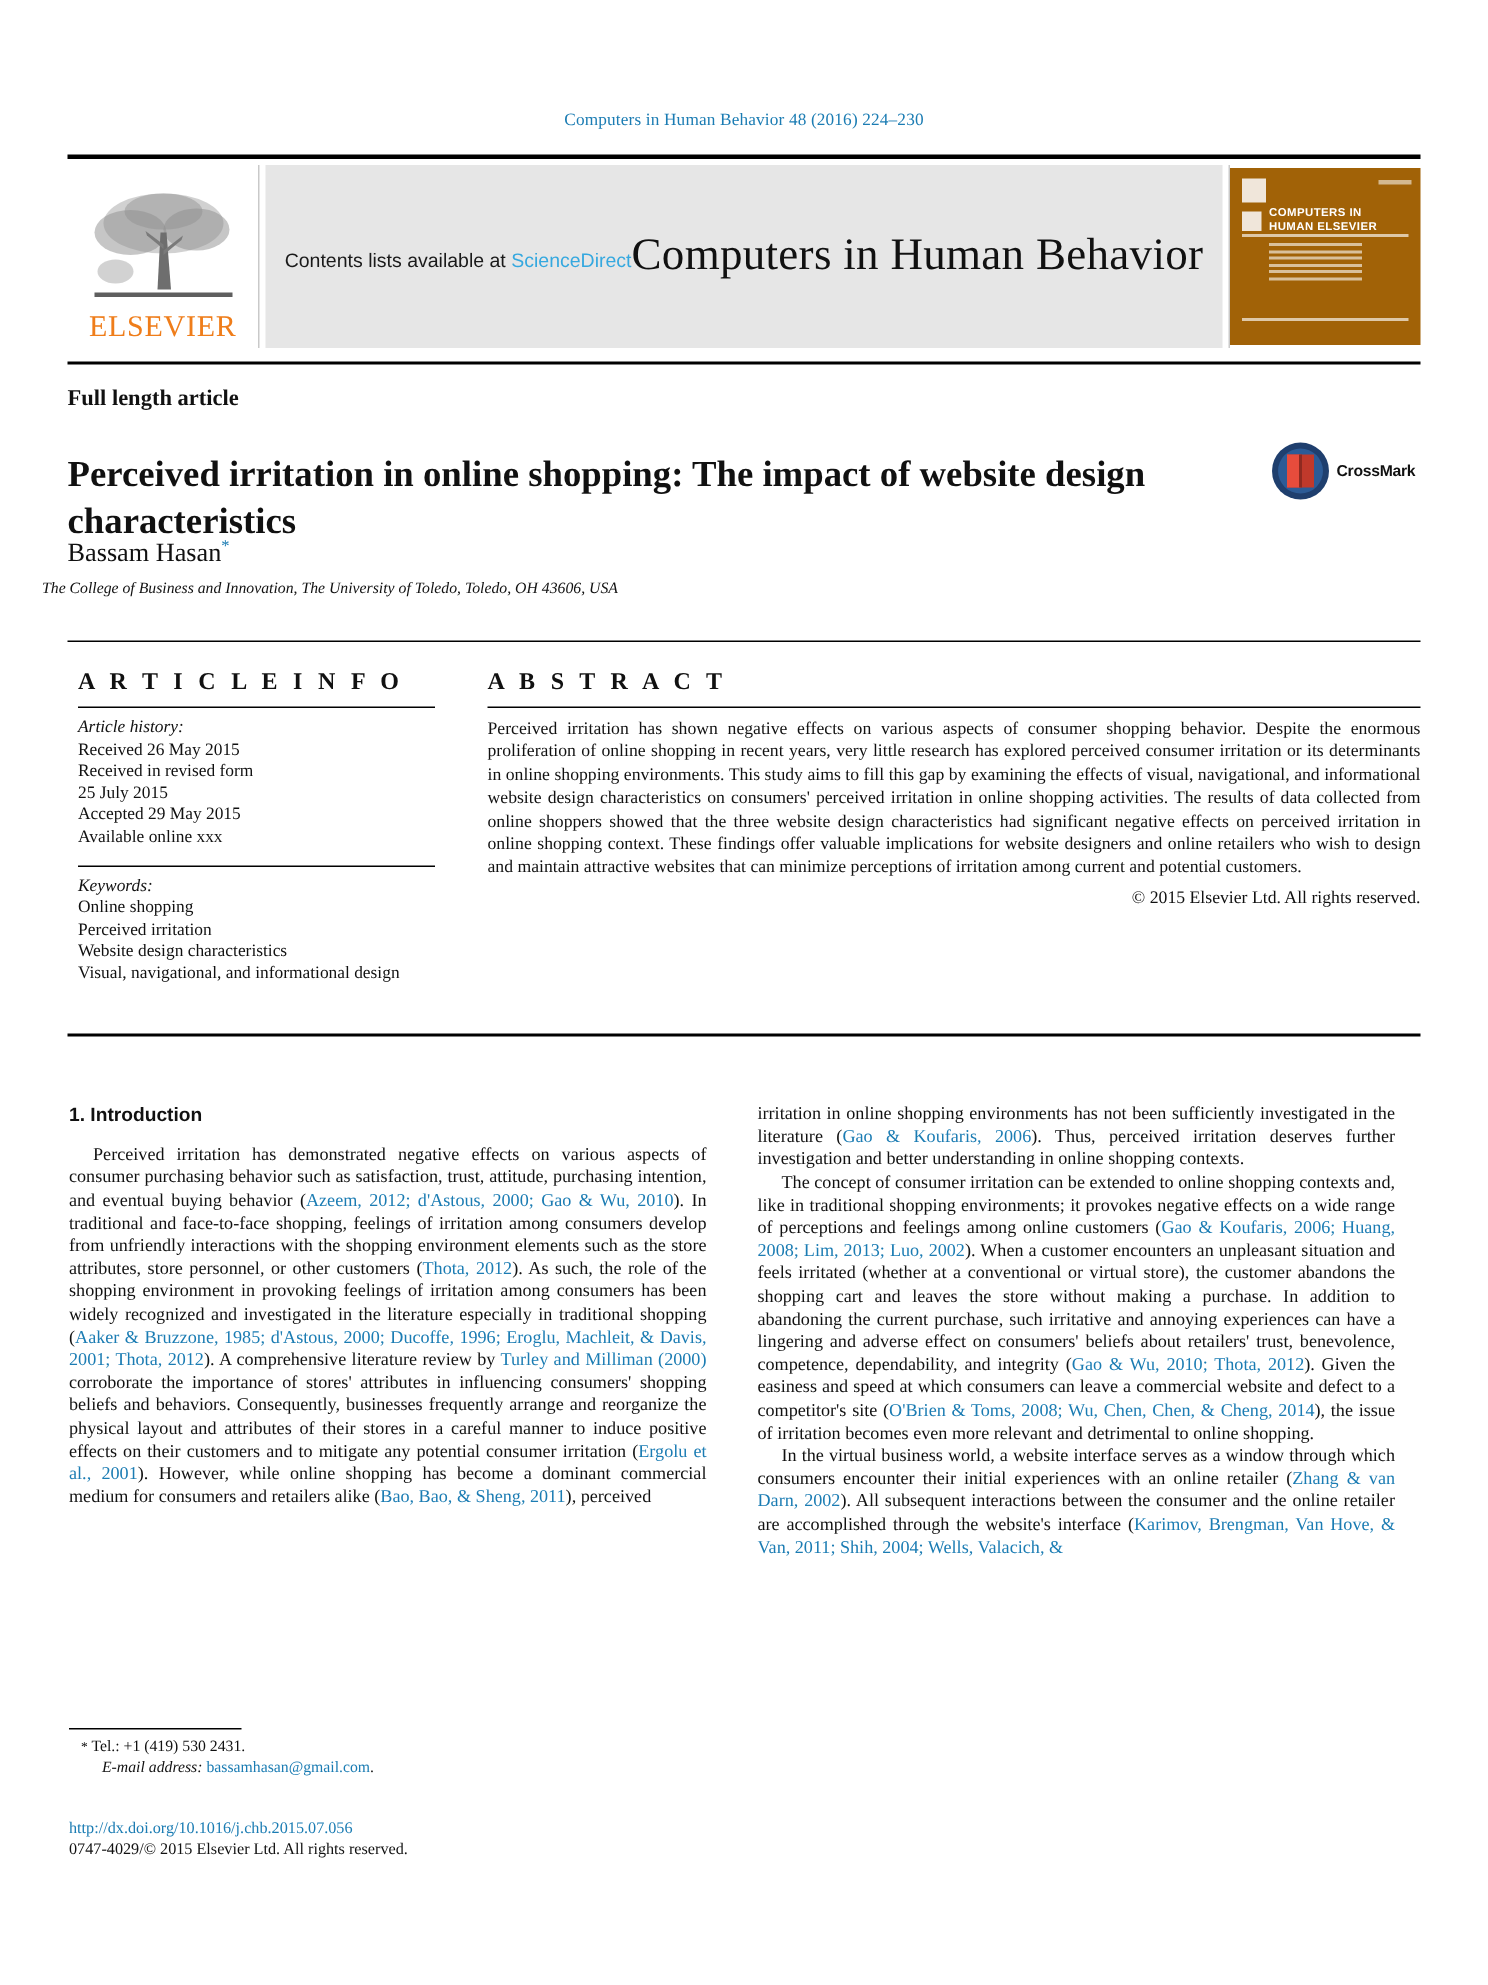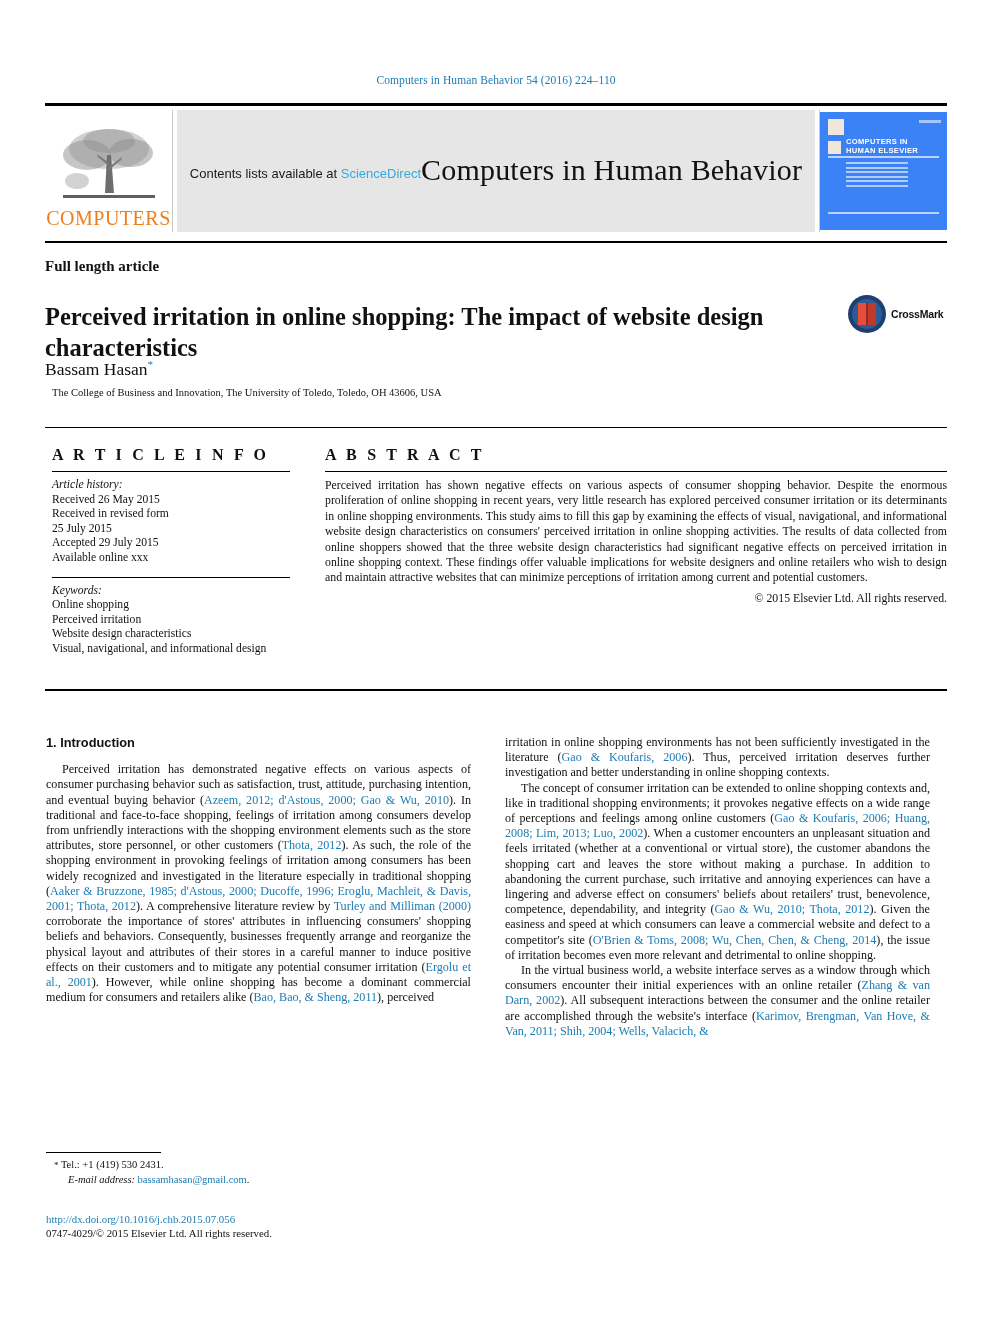--- a/index.html
+++ b/index.html
@@ -105,21 +105,21 @@
     flex: 0 0 128px;
     border-left: 1px solid #c9c9c9;
     display: flex;
     align-items: center;
     justify-content: center;
     box-sizing: border-box;
   }
   .cover-inner {
     width: 128px;
     height: 118px;
-    background: #3b82f6;
+    background: #a16207;
     position: relative;
     overflow: hidden;
   }
   .cover-sq {
     position: absolute;
     left: 8px; top: 7px;
     width: 16px; height: 16px;
     background: #f0e6da;
   }
   .cover-sq2 {
@@ -206,22 +206,23 @@
     font-size: 17.5px;
     color: #111;
   }
   .authors sup {
     color: #1b7cb3;
     font-size: 11px;
     vertical-align: super;
   }
   .affil {
     position: absolute;
-    left: 52px; top: 387px;
+    left: 28px; top: 387px;
     font-size: 10.5px;
+    font-style: italic;
     color: #111;
     text-align: center;
   }
   
   .info-rule-top {
     position: absolute;
     left: 45px; top: 427px;
     width: 902px;
     border-top: 1px solid #000;
   }
@@ -334,40 +335,40 @@
     line-height: 14px;
   }
   .doi-link { color: #1b7cb3; }
   .issn-line { color: #111; }
 </style>
 </head>
 <body>
 
 <div class="page">
 
-  <div class="running-head">Computers in Human Behavior 54 (2016) 224–110</div>
+  <div class="running-head">Computers in Human Behavior 48 (2016) 224–230</div>
 
   <div class="masthead">
     <div class="masthead-row">
 
       <div class="elsevier-logo">
         <svg class="tree-svg" width="104" height="82" viewBox="0 0 104 82">
           <g fill="#7b7b7b">
             <ellipse cx="52" cy="24" rx="40" ry="20" fill="#9a9a9a" opacity=".45"></ellipse>
             <ellipse cx="30" cy="30" rx="24" ry="15" fill="#8d8d8d" opacity=".5"></ellipse>
             <ellipse cx="74" cy="28" rx="22" ry="14" fill="#8d8d8d" opacity=".5"></ellipse>
             <ellipse cx="52" cy="16" rx="26" ry="12" fill="#8d8d8d" opacity=".45"></ellipse>
             <path d="M50 30 l4 0 l3 38 l-9 0 z" fill="#6e6e6e"></path>
             <path d="M52 38 l-12 -9 l1 3 l11 9 z" fill="#7a7a7a"></path>
             <path d="M52 42 l13 -10 l-1 3 l-12 10 z" fill="#7a7a7a"></path>
             <ellipse cx="20" cy="56" rx="12" ry="8" fill="#9c9c9c" opacity=".45"></ellipse>
             <rect x="6" y="70" width="92" height="3" fill="#5f5f5f"></rect>
           </g>
         </svg>
-        <div class="elsevier-word">COMPUTERS</div>
+        <div class="elsevier-word">ELSEVIER</div>
       </div>
 
       <div class="journal-band">
         <div class="contents-line">
           <span>Contents lists available at </span><span class="sd">ScienceDirect</span>
         </div>
         <div class="journal-title">Computers in Human Behavior</div>
       </div>
 
       <div class="cover-thumb">
@@ -418,21 +419,21 @@
   <div class="info-rule-top"></div>
 
   <div class="info-col">
     <div class="sec-head">A R T I C L E  I N F O</div>
     <div class="thin-rule"></div>
     <div class="info-block">
       <div class="lbl">Article history:</div>
       <div>Received 26 May 2015</div>
       <div>Received in revised form</div>
       <div>25 July 2015</div>
-      <div>Accepted 29 July 2015</div>
+      <div>Accepted 29 May 2015</div>
       <div>Available online xxx</div>
     </div>
     <div class="kw-rule"></div>
     <div class="info-block">
       <div class="lbl">Keywords:</div>
       <div>Online shopping</div>
       <div>Perceived irritation</div>
       <div>Website design characteristics</div>
       <div>Visual, navigational, and informational design</div>
     </div>

